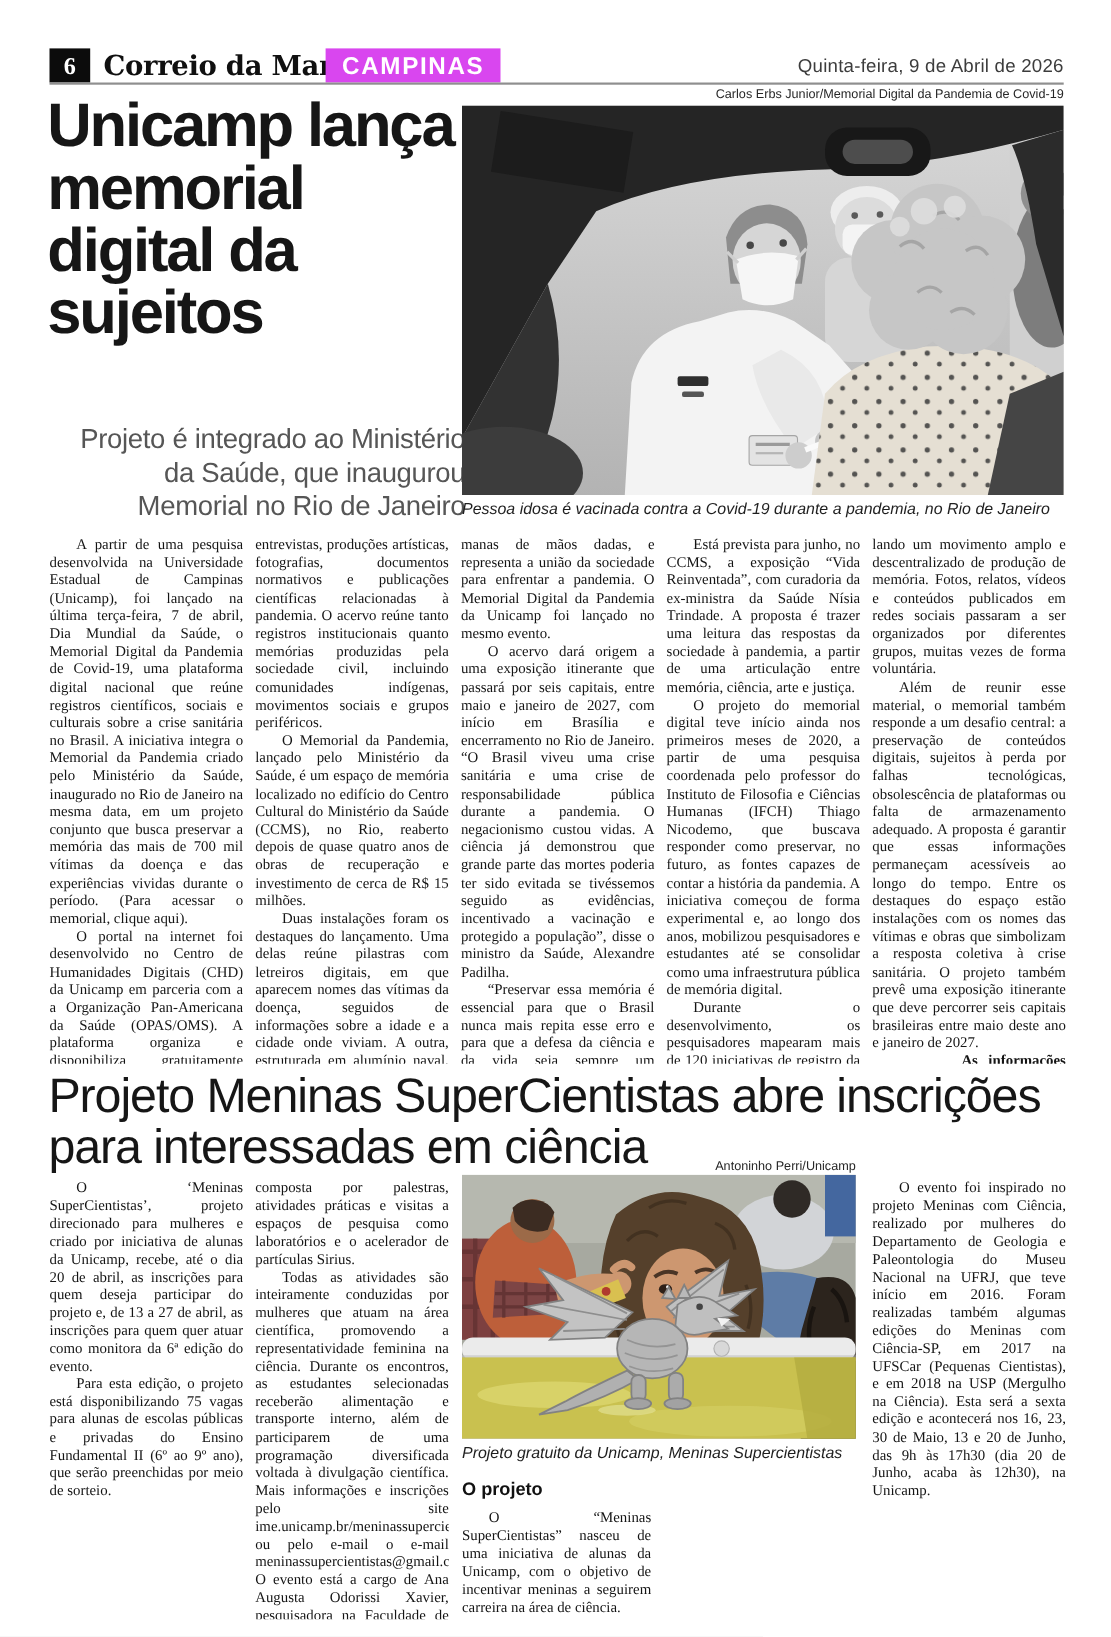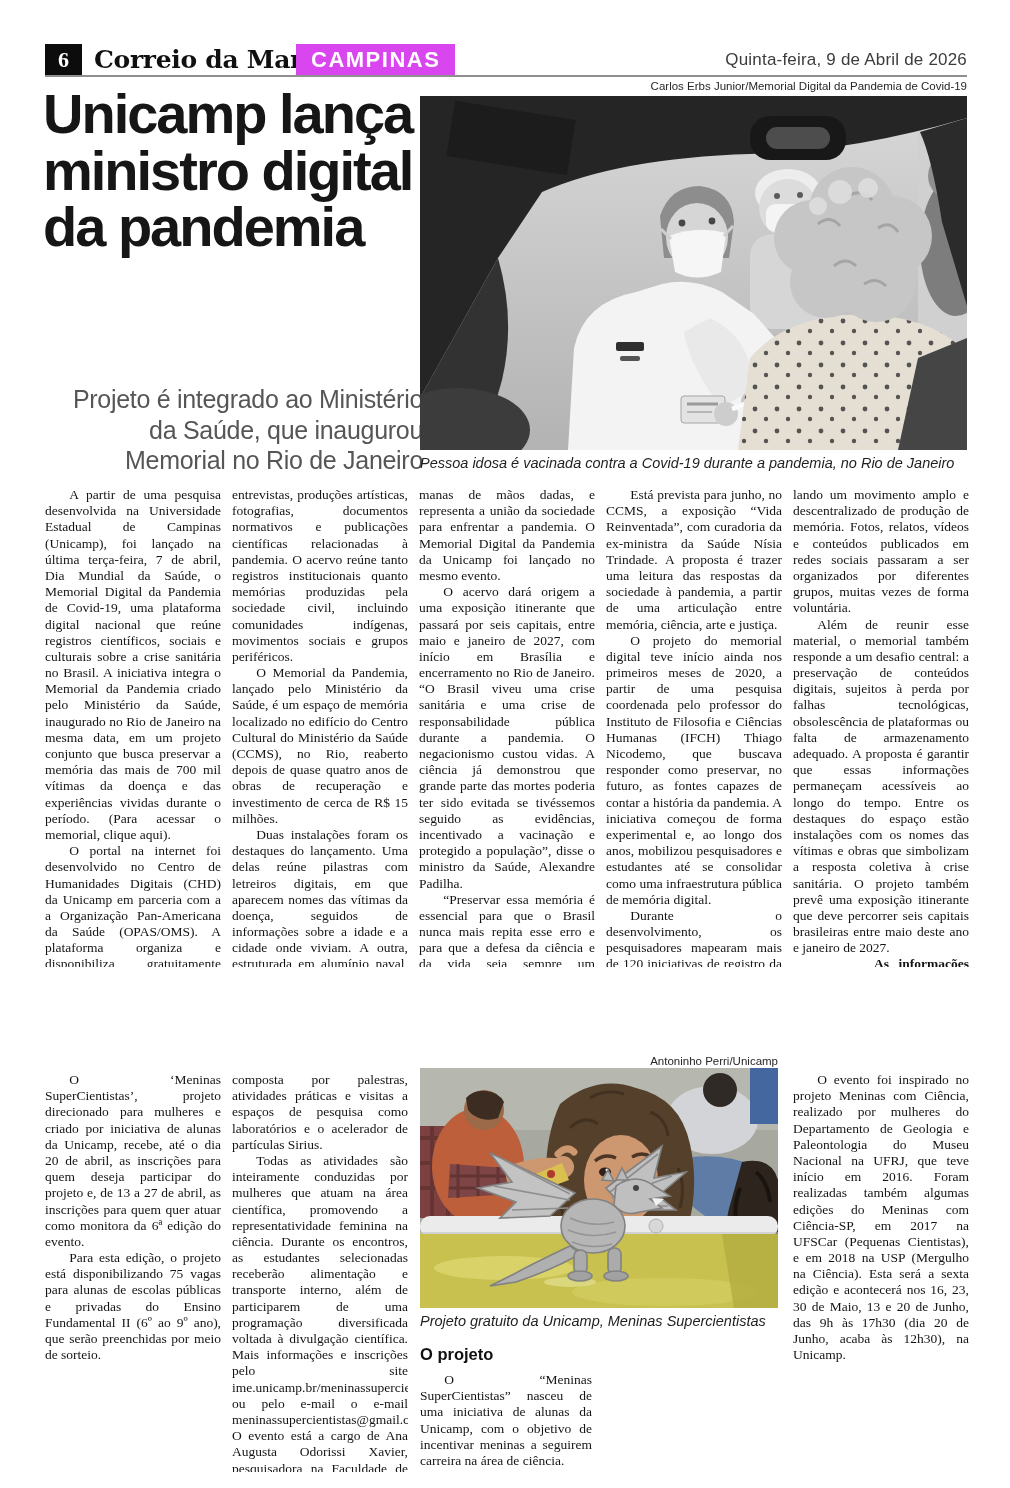--- a/index.html
+++ b/index.html
@@ -60,21 +60,21 @@
 
   <div class="abs pagenum">
     <span>6</span>
   </div>
   <div class="abs masthead">Correio da Manhã</div>
   <div class="abs sectionbox">CAMPINAS</div>
   <div class="abs hdate">Quinta-feira, 9 de Abril de 2026</div>
   <div class="abs hrule"></div>
 
   <div class="abs credit credit1">Carlos Erbs Junior/Memorial Digital da Pandemia de Covid-19</div>
-  <h1 class="abs headline1" style="margin:0">Unicamp lança ministro digital da pandemia</h1>
+  <h1 class="abs headline1" style="margin:0">Unicamp lança memorial digital da sujeitos</h1>
   <div class="abs subheadline1">Projeto é integrado ao Ministério da Saúde, que inaugurou Memorial no Rio de Janeiro</div>
 
   <svg class="abs photo1" viewBox="0 0 547 354" preserveAspectRatio="none" role="img">
     <defs>
       <linearGradient id="bg1" x1="0" y1="0" x2="0" y2="1">
         <stop offset="0" stop-color="#d8d8d8"></stop>
           <stop offset="1" stop-color="#b3b3b3"></stop>
       </linearGradient>
       <pattern id="dots" width="22" height="22" patternUnits="userSpaceOnUse">
         <circle cx="5" cy="5" r="2.4" fill="#3b3b3b"></circle>
@@ -178,20 +178,21 @@
       <p class="para indent">Está prevista para junho, no CCMS, a exposição “Vida Reinventada”, com curadoria da ex-ministra da Saúde Nísia Trindade. A proposta é trazer uma leitura das respostas da sociedade à pandemia, a partir de uma articulação entre memória, ciência, arte e justiça.</p>
       <p class="para indent">O projeto do memorial digital teve início ainda nos primeiros meses de 2020, a partir de uma pesquisa coordenada pelo professor do Instituto de Filosofia e Ciências Humanas (IFCH) Thiago Nicodemo, que buscava responder como preservar, no futuro, as fontes capazes de contar a história da pandemia. A iniciativa começou de forma experimental e, ao longo dos anos, mobilizou pesquisadores e estudantes até se consolidar como uma infraestrutura pública de memória digital.</p>
       <p class="para indent">Durante o desenvolvimento, os pesquisadores mapearam mais de 120 iniciativas de registro da pandemia no Brasil, reve-</p>
     </div>
   <div class="abs bodycol a1col c5">
       <p class="para">lando um movimento amplo e descentralizado de produção de memória. Fotos, relatos, vídeos e conteúdos publicados em redes sociais passaram a ser organizados por diferentes grupos, muitas vezes de forma voluntária.</p>
       <p class="para indent">Além de reunir esse material, o memorial também responde a um desafio central: a preservação de conteúdos digitais, sujeitos à perda por falhas tecnológicas, obsolescência de plataformas ou falta de armazenamento adequado. A proposta é garantir que essas informações permaneçam acessíveis ao longo do tempo. Entre os destaques do espaço estão instalações com os nomes das vítimas e obras que simbolizam a resposta coletiva à crise sanitária. O projeto também prevê uma exposição itinerante que deve percorrer seis capitais brasileiras entre maio deste ano e janeiro de 2027.</p>
       <p class="para boldsig">As informações são da Agência Brasil e da unicamp.br</p>
     </div>
 
+  <h2 class="abs headline2" style="margin:0">Projeto Meninas SuperCientistas abre inscrições para interessadas em ciência</h2>
   <div class="abs credit credit2">Antoninho Perri/Unicamp</div>
 
   <svg class="abs photo2" viewBox="0 0 358 240" preserveAspectRatio="none" role="img">
     <rect width="358" height="240" fill="#a7a9a0"></rect>
     <rect width="358" height="62" fill="#b6b8af"></rect>
 
     <g>
       <rect x="0" y="58" width="40" height="92" fill="#7d4040"></rect>
       <path d="M0,70 H40 M0,95 H40 M0,120 H40 M12,58 V150 M28,58 V150" stroke="#5a2d2d" stroke-width="4" opacity="0.6"></path>
       <ellipse cx="58" cy="98" rx="46" ry="58" fill="#bd5f3a"></ellipse>

